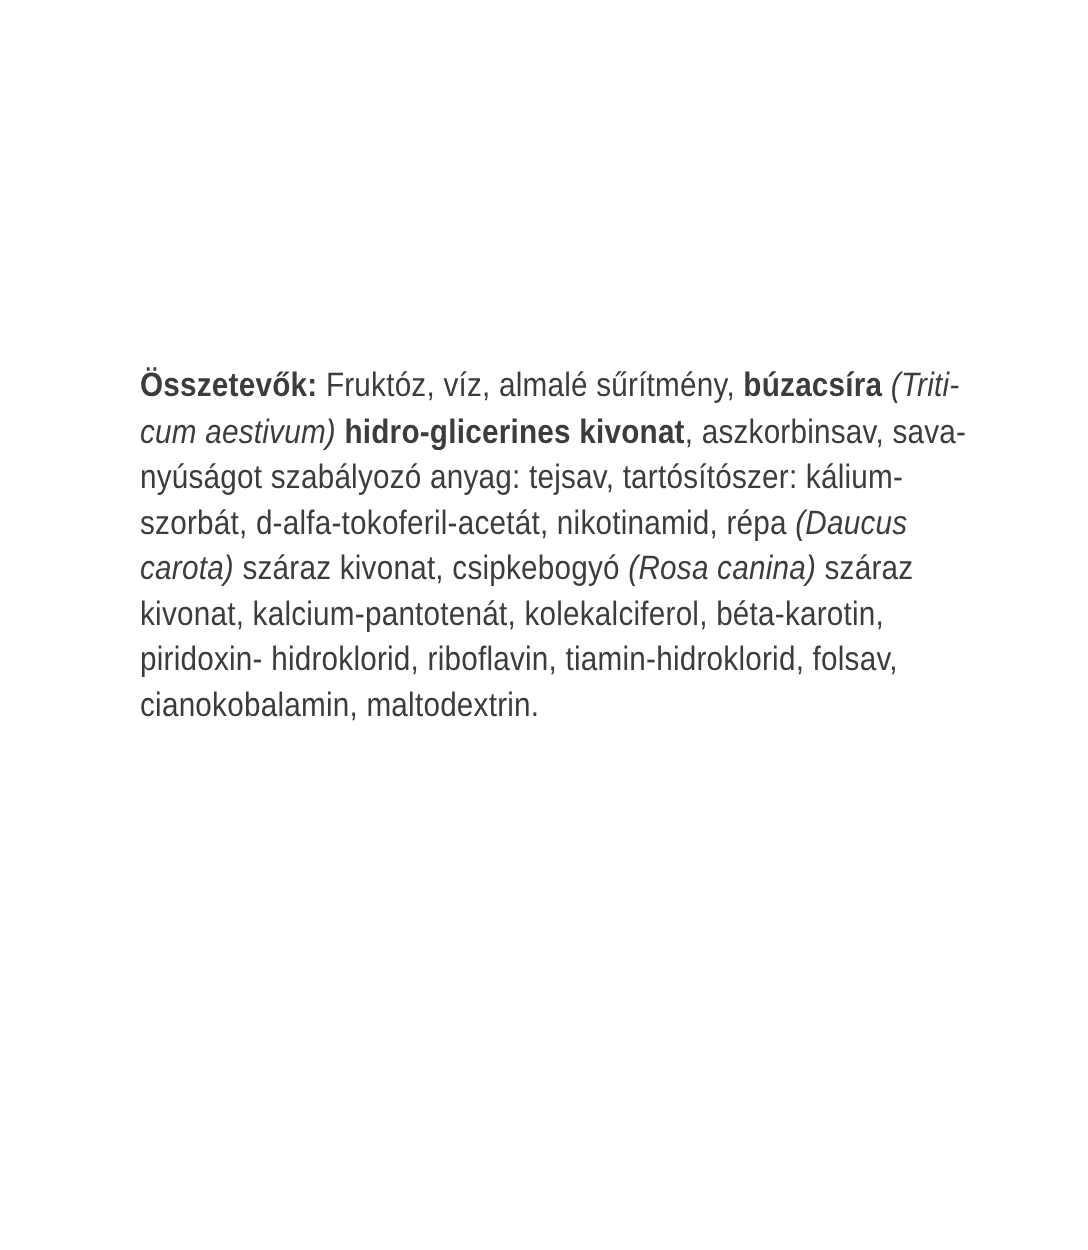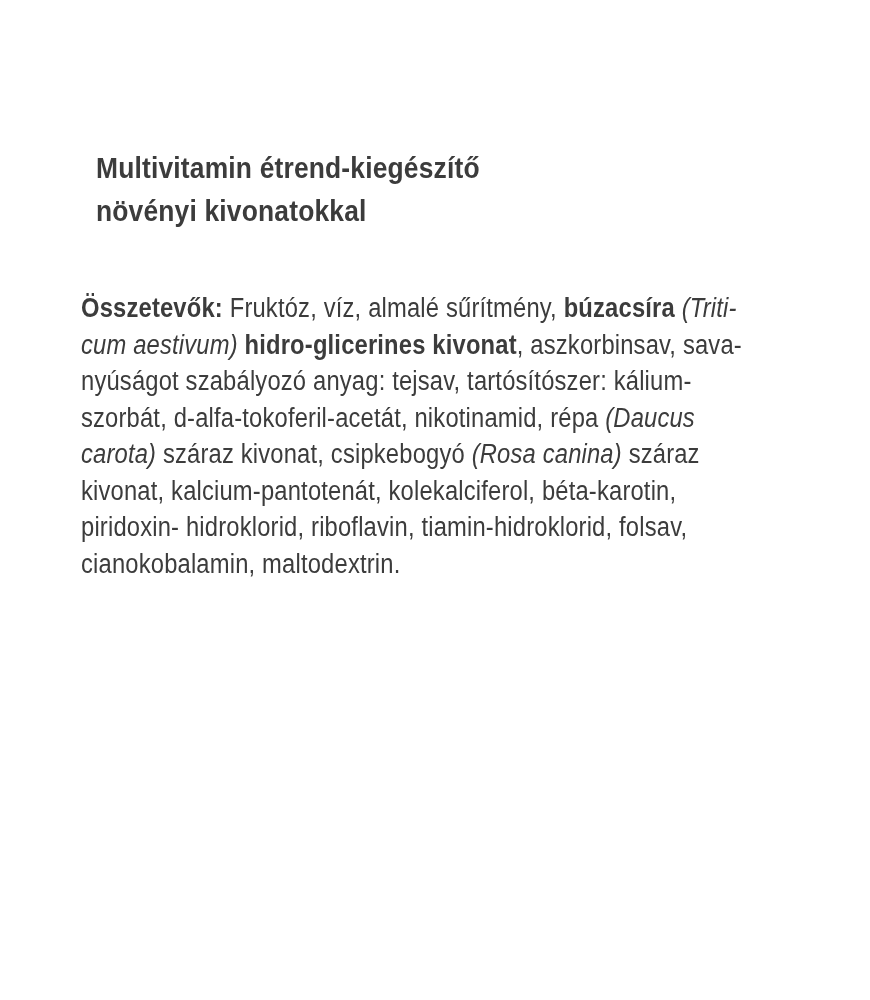--- a/index.html
+++ b/index.html
@@ -26,44 +26,40 @@
     line-height: 43px;
     letter-spacing: 0.2px;
   }
   .h-line {
     transform: scaleX(0.88);
     transform-origin: 0 50%;
     white-space: pre;
   }
   .body-text {
     position: absolute;
-    left: 81px;
+    left: 112px;
     top: 290px;
     font-size: 27px;
     font-weight: 400;
     line-height: 36.5px;
     letter-spacing: 0.2px;
   }
   .b-line {
     transform: scaleX(0.88);
     transform-origin: 0 50%;
     white-space: pre;
   }
   .seg-n { font-weight: 400; font-style: normal; }
   .seg-b { font-weight: bold; font-style: normal; }
   .seg-i { font-weight: 400; font-style: italic; }
 </style>
 </head>
 <body>
 
 <div class="page" style="background: rgb(255, 255, 255); color: rgb(60, 60, 60);">
-  <div class="heading">
-    <div class="h-line">Multivitamin étrend-kiegészítő</div>
-    <div class="h-line">növényi kivonatokkal</div>
-  </div>
 
   <div class="body-text" id="ingredients">
       <div class="b-line"><span class="seg-b">Összetevők:</span><span class="seg-n"> Fruktóz, víz, almalé sűrítmény, </span><span class="seg-b">búzacsíra</span><span class="seg-n"> </span><span class="seg-i">(Triti-</span></div>
       <div class="b-line"><span class="seg-i">cum aestivum)</span><span class="seg-n"> </span><span class="seg-b">hidro-glicerines kivonat</span><span class="seg-n">, aszkorbinsav, sava-</span></div>
       <div class="b-line"><span class="seg-n">nyúságot szabályozó anyag: tejsav, tartósítószer: kálium-</span></div>
       <div class="b-line"><span class="seg-n">szorbát, d-alfa-tokoferil-acetát, nikotinamid, répa </span><span class="seg-i">(Daucus</span></div>
       <div class="b-line"><span class="seg-i">carota)</span><span class="seg-n"> száraz kivonat, csipkebogyó </span><span class="seg-i">(Rosa canina)</span><span class="seg-n"> száraz</span></div>
       <div class="b-line"><span class="seg-n">kivonat, kalcium-pantotenát, kolekalciferol, béta-karotin,</span></div>
       <div class="b-line"><span class="seg-n">piridoxin- hidroklorid, riboflavin, tiamin-hidroklorid, folsav,</span></div>
       <div class="b-line"><span class="seg-n">cianokobalamin, maltodextrin.</span></div>

